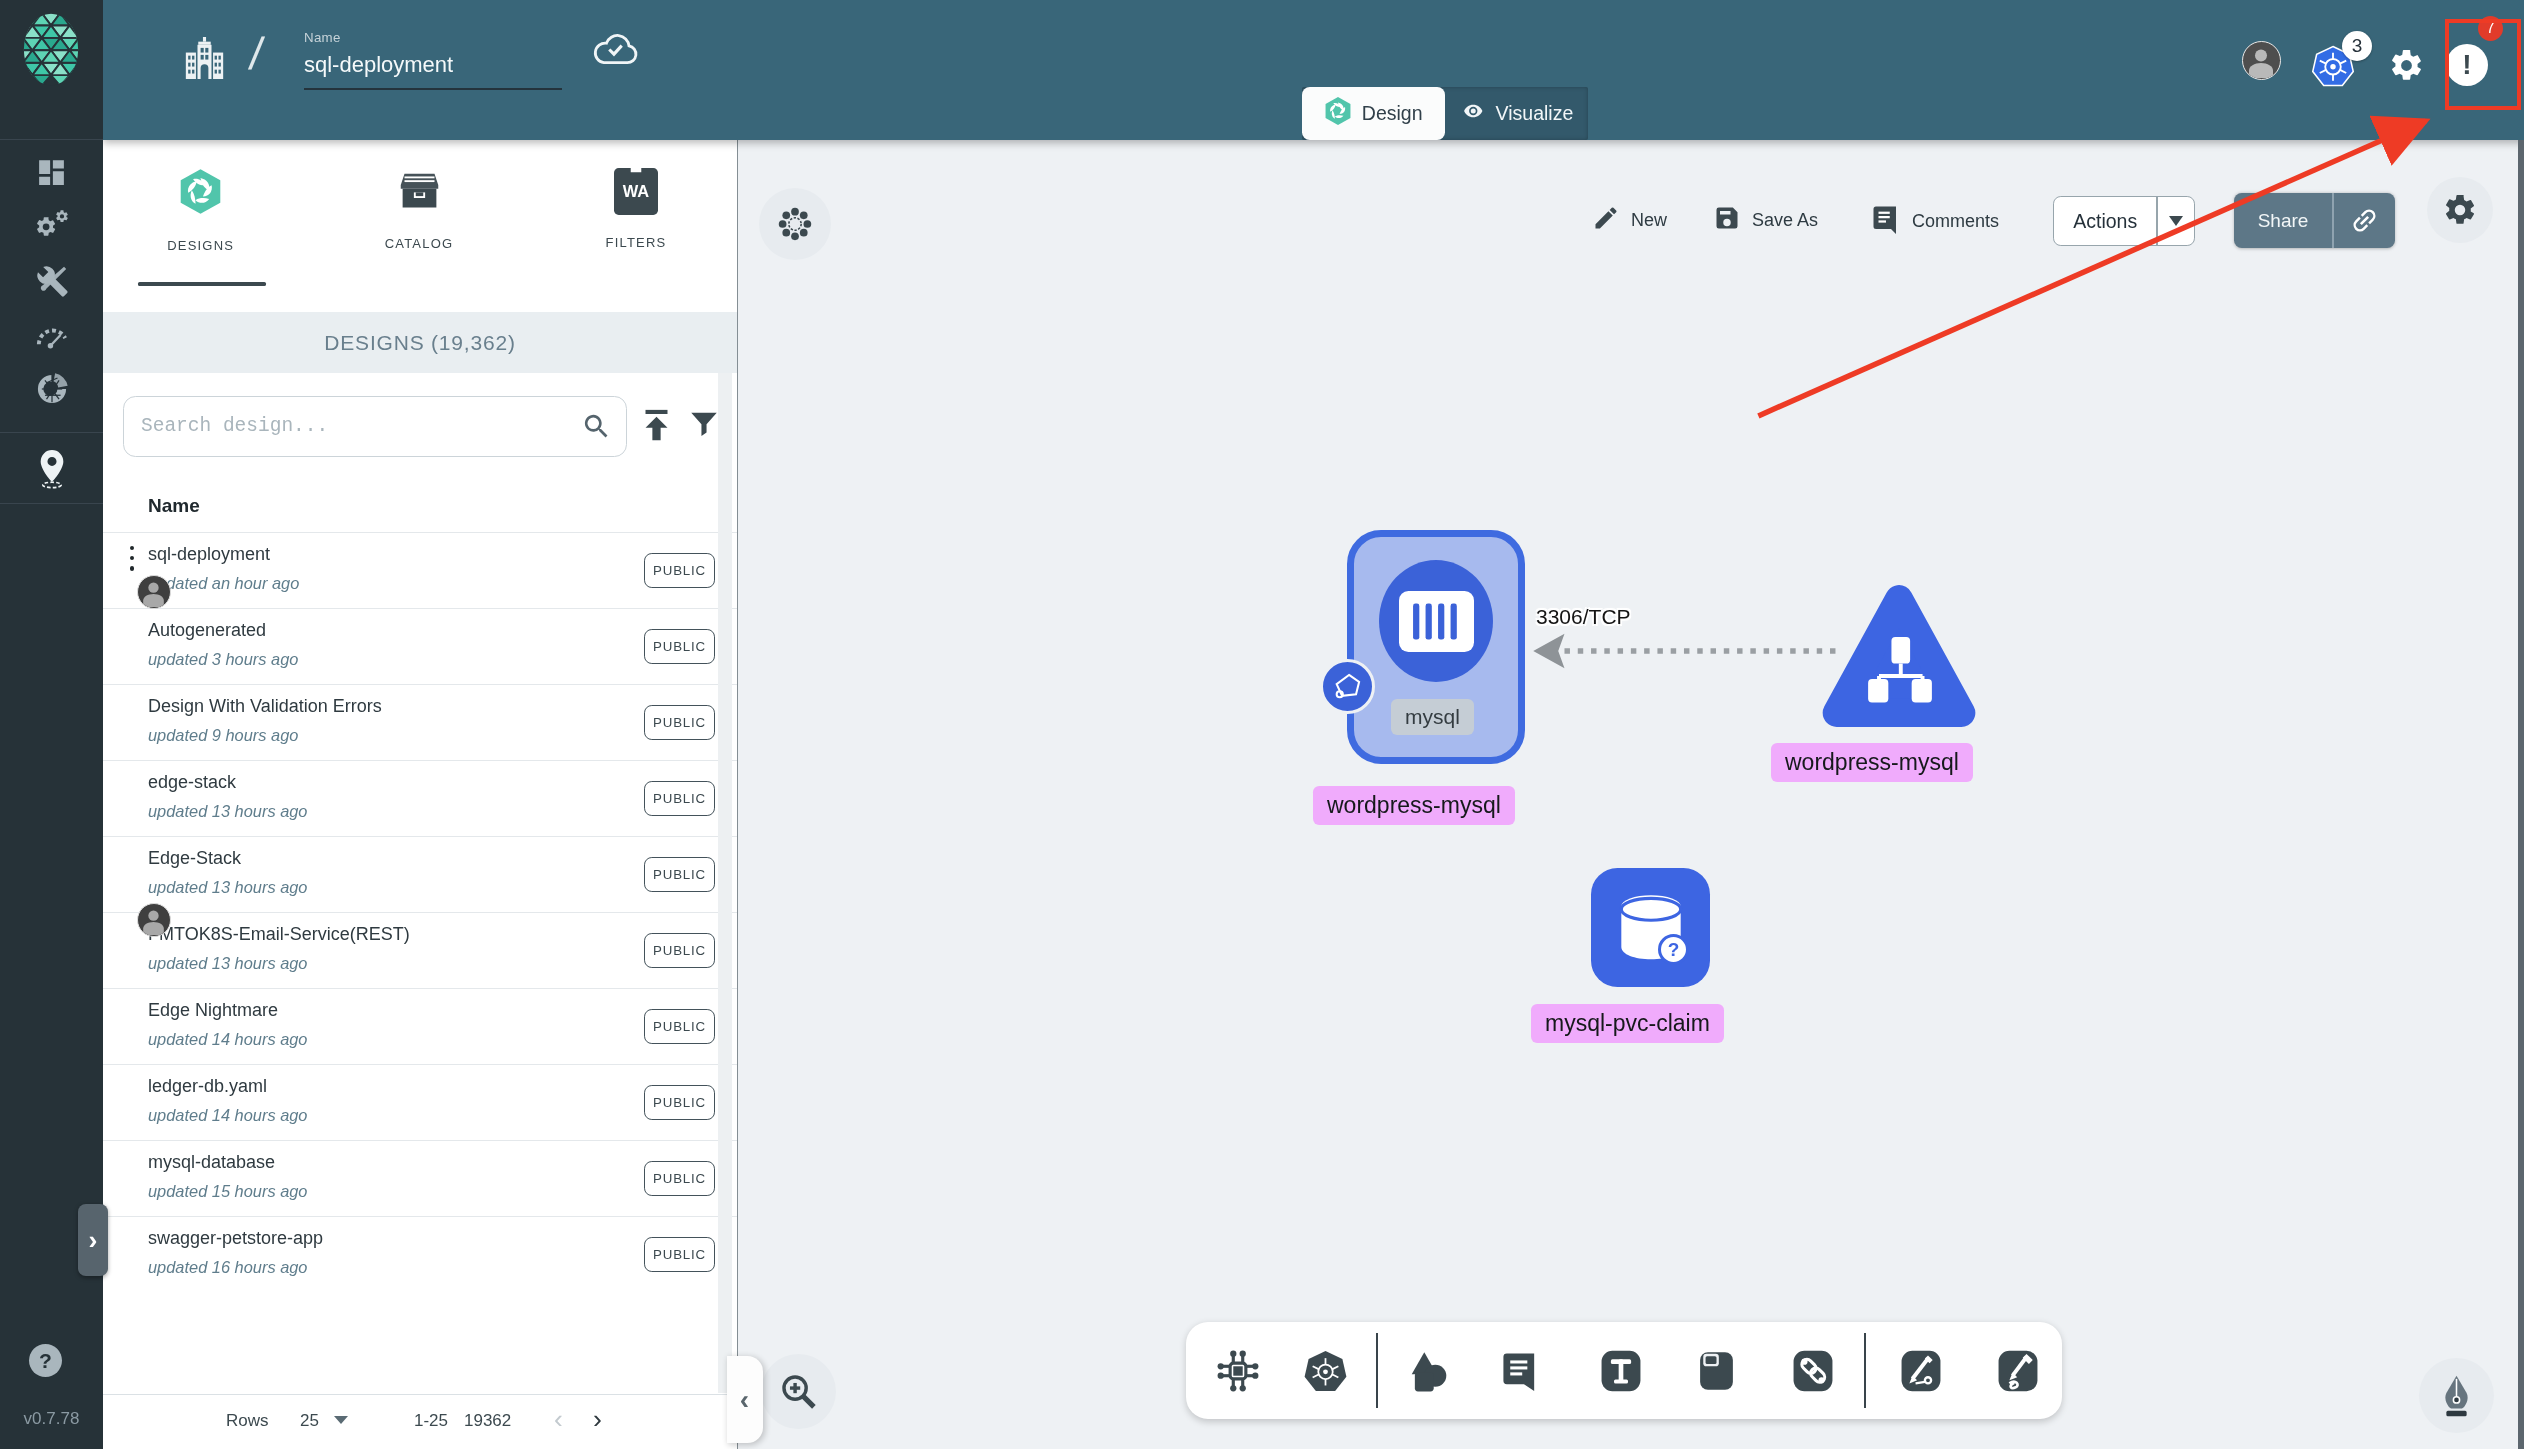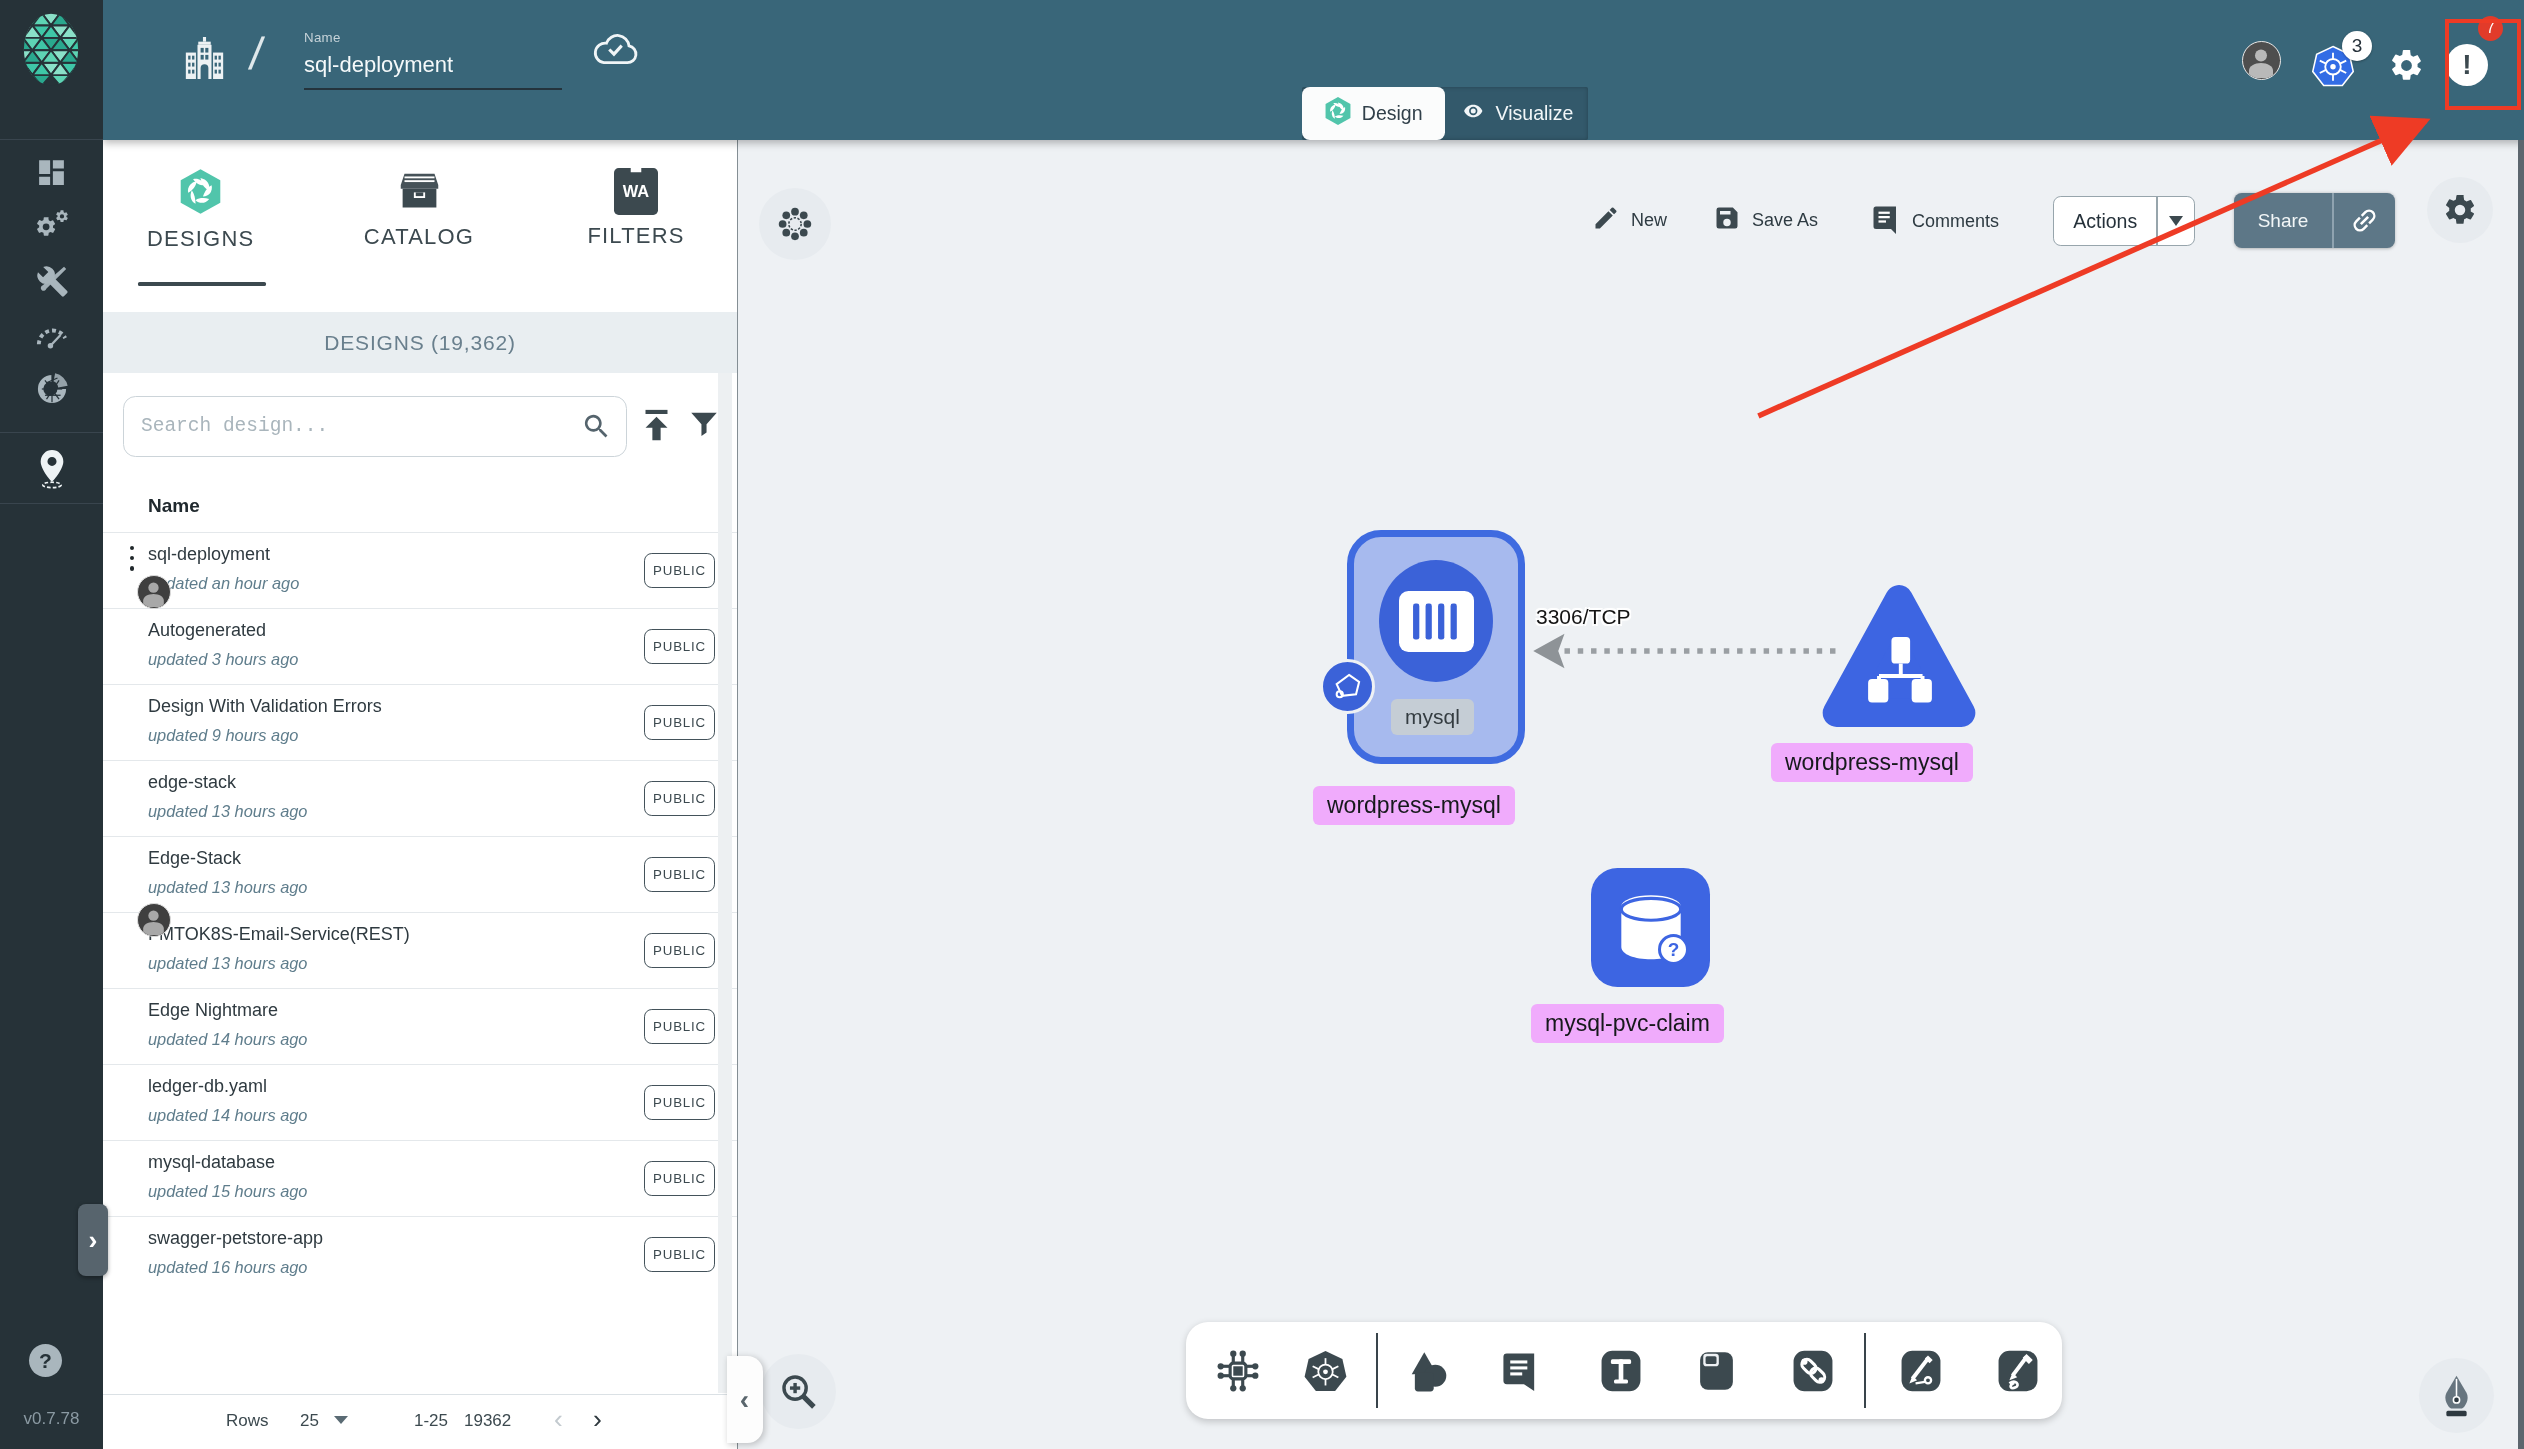--- a/index.html
+++ b/index.html
@@ -60,22 +60,22 @@
   .view-tab { flex:1; display:flex; align-items:center; justify-content:center; gap:9.4px;
             font-size:19.5px; cursor:pointer; }
   .view-tab.active { background:#fbfcfc; color:#31404a; border-radius:7.8px; }
   .view-tab.inactive { color:#f2f6f8; }
 
   
   .panel { position:absolute; left:103px; top:140px; width:635px; bottom:0;
            background:#fff; border-right:1.6px solid #848e94; z-index:10; }
   .panel-tabs { position:absolute; left:0; top:0; width:100%; height:172px; background:#fff; }
   .ptab { position:absolute; top:28px; width:172px; display:flex; flex-direction:column;
-          align-items:center; gap:8px; color:#3c494f; cursor:pointer; }
-  .ptab-label { font-size:22px; letter-spacing:1.2px;text-align:center; }
+          align-items:center; gap:20px; color:#3c494f; cursor:pointer; }
+  .ptab-label { font-size:13px; letter-spacing:1.2px;text-align:center; }
   .ptab-underline { position:absolute; left:35px; top:142px; width:128px; height:3.9px;
           background:#3c494f; border-radius:1.6px; }
   .wa-chip { width:44px; height:47px; background:#3c494f; border-radius:4.7px; color:#fff;
           display:flex; align-items:center; justify-content:center; font-size:16.4px;
           font-weight:bold; clip-path:polygon(0 0,38% 0,38% 9%,62% 9%,62% 0,100% 0,100% 100%,0 100%); }
   .section-bar { position:absolute; left:0; top:172px; width:100%; height:61px;
           background:#e9eef1; display:flex; align-items:center; justify-content:center;
           color:#697f8d; font-size:21px; letter-spacing:0.8px; }
   .search-row { position:absolute; left:0; top:233px; width:100%; height:86px; background:#fff; }
   .search-box { position:absolute; left:20px; top:22.6px; width:504px; height:61px;

